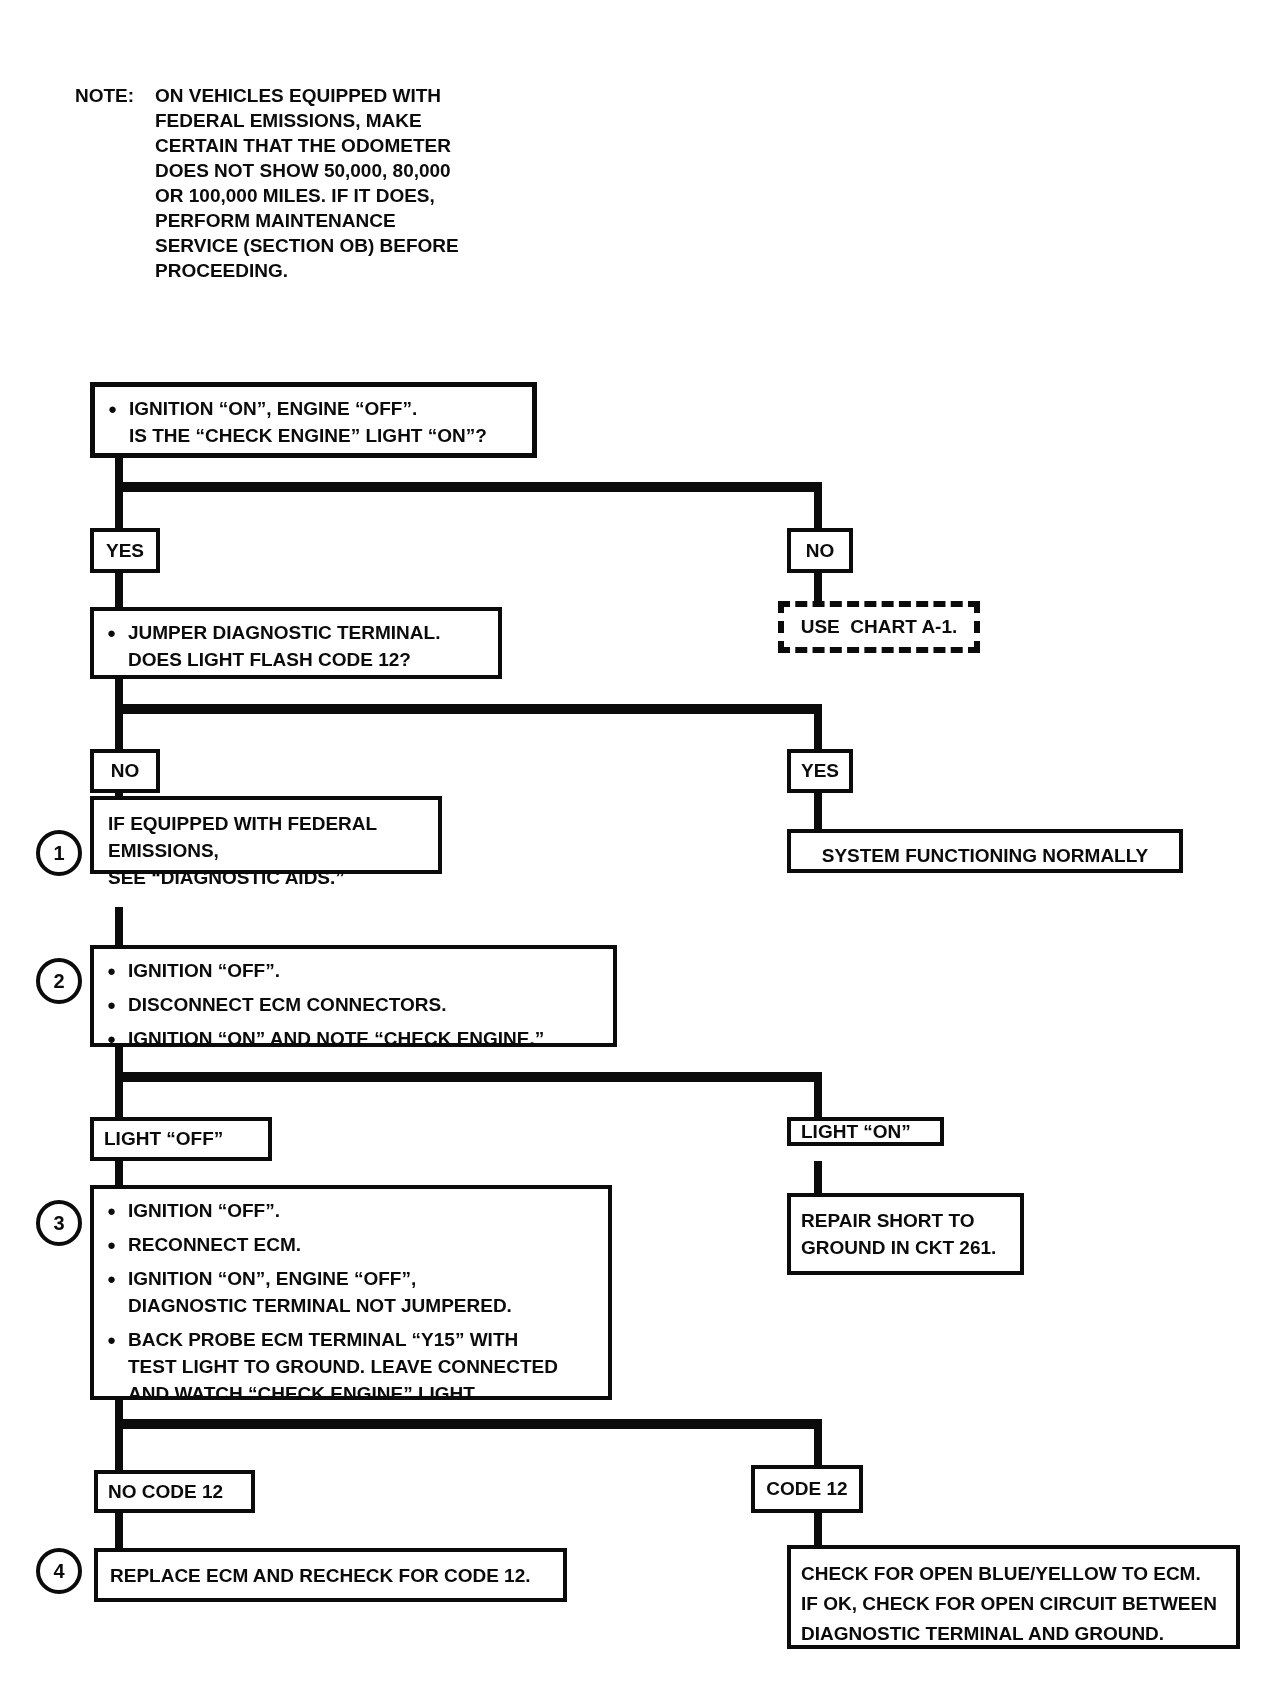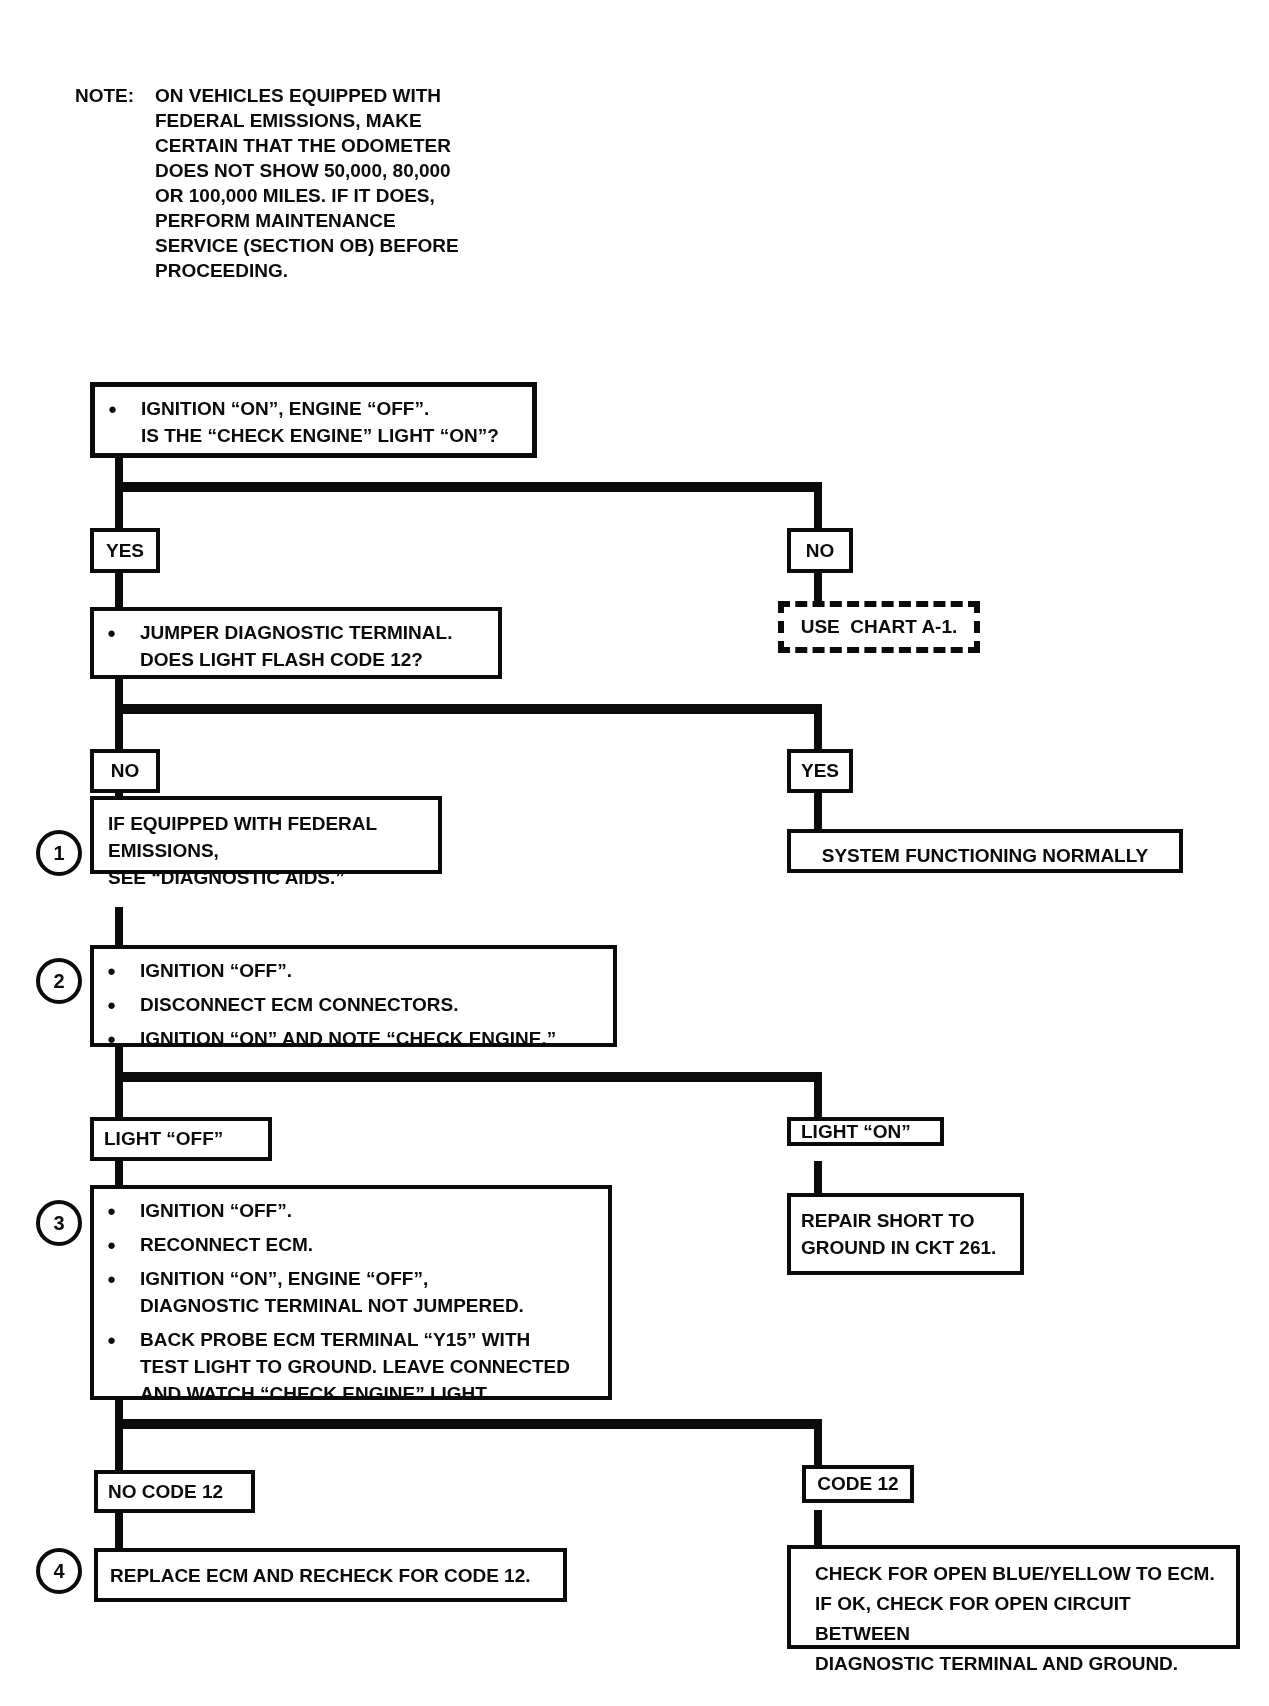--- a/index.html
+++ b/index.html
@@ -14,21 +14,21 @@
        display:flex;align-items:center;font-size:19px;padding-left:10px;white-space:pre;}
   .labelbox.center{justify-content:center;padding-left:0;}
   .vline{position:absolute;width:8px;background:#0b0b0b;}
   .hline{position:absolute;height:10px;background:#0b0b0b;}
   .circle{position:absolute;width:46px;height:46px;border:4px solid #0b0b0b;border-radius:50%;
        box-sizing:border-box;display:flex;align-items:center;justify-content:center;
        font-size:20px;background:#fff;}
   .note{position:absolute;font-size:19px;line-height:25px;white-space:pre-line;}
   .boxtext{white-space:pre-line;padding:10px 8px 6px 14px;}
   ul.bullets{margin:0;padding:8px 6px 4px 0;list-style:none;}
-  ul.bullets li{position:relative;padding-left:46px;white-space:pre-line;}
+  ul.bullets li{position:relative;padding-left:34px;white-space:pre-line;}
   ul.bullets li + li{margin-top:7px;}
   ul.bullets li::before{content:"\25CF";position:absolute;left:13px;top:0;font-size:15px;}
   .centertext{display:flex;align-items:flex-end;justify-content:center;}
 </style>
 </head>
 <body>
 
 <div id="page">
 
   <div class="note" style="left:75px;top:63px;">NOTE:</div>
@@ -123,26 +123,26 @@
 AND WATCH “CHECK ENGINE” LIGHT.</li>
       </ul>
   </div>
 
   <div class="box" style="left:787px;top:1173px;width:237px;height:82px;">
     <div class="boxtext" style="padding-left:10px;">REPAIR SHORT TO
 GROUND IN CKT 261.</div>
   </div>
 
   <div class="labelbox" style="left:94px;top:1450px;width:161px;height:43px;">NO CODE 12</div>
-  <div class="labelbox center" style="left:802px;top:1445px;width:112px;height:38px;">CODE 12</div>
+  <div class="labelbox center" style="left:751px;top:1445px;width:112px;height:48px;">CODE 12</div>
 
   <div class="circle" style="left:36px;top:1528px;">4</div>
   <div class="box" style="left:94px;top:1528px;width:473px;height:54px;display:flex;align-items:center;">
     <span style="padding-left:12px;">REPLACE ECM AND RECHECK FOR CODE 12.</span>
   </div>
 
   <div class="box" style="left:787px;top:1525px;width:453px;height:104px;line-height:30px;">
-    <div class="boxtext" style="padding-left:24px;">CHECK FOR OPEN BLUE/YELLOW TO ECM.
+    <div class="boxtext" style="padding-left:10px;">CHECK FOR OPEN BLUE/YELLOW TO ECM.
 IF OK, CHECK FOR OPEN CIRCUIT BETWEEN
 DIAGNOSTIC TERMINAL AND GROUND.</div>
   </div>
 
 </div>
 
 </body></html>

